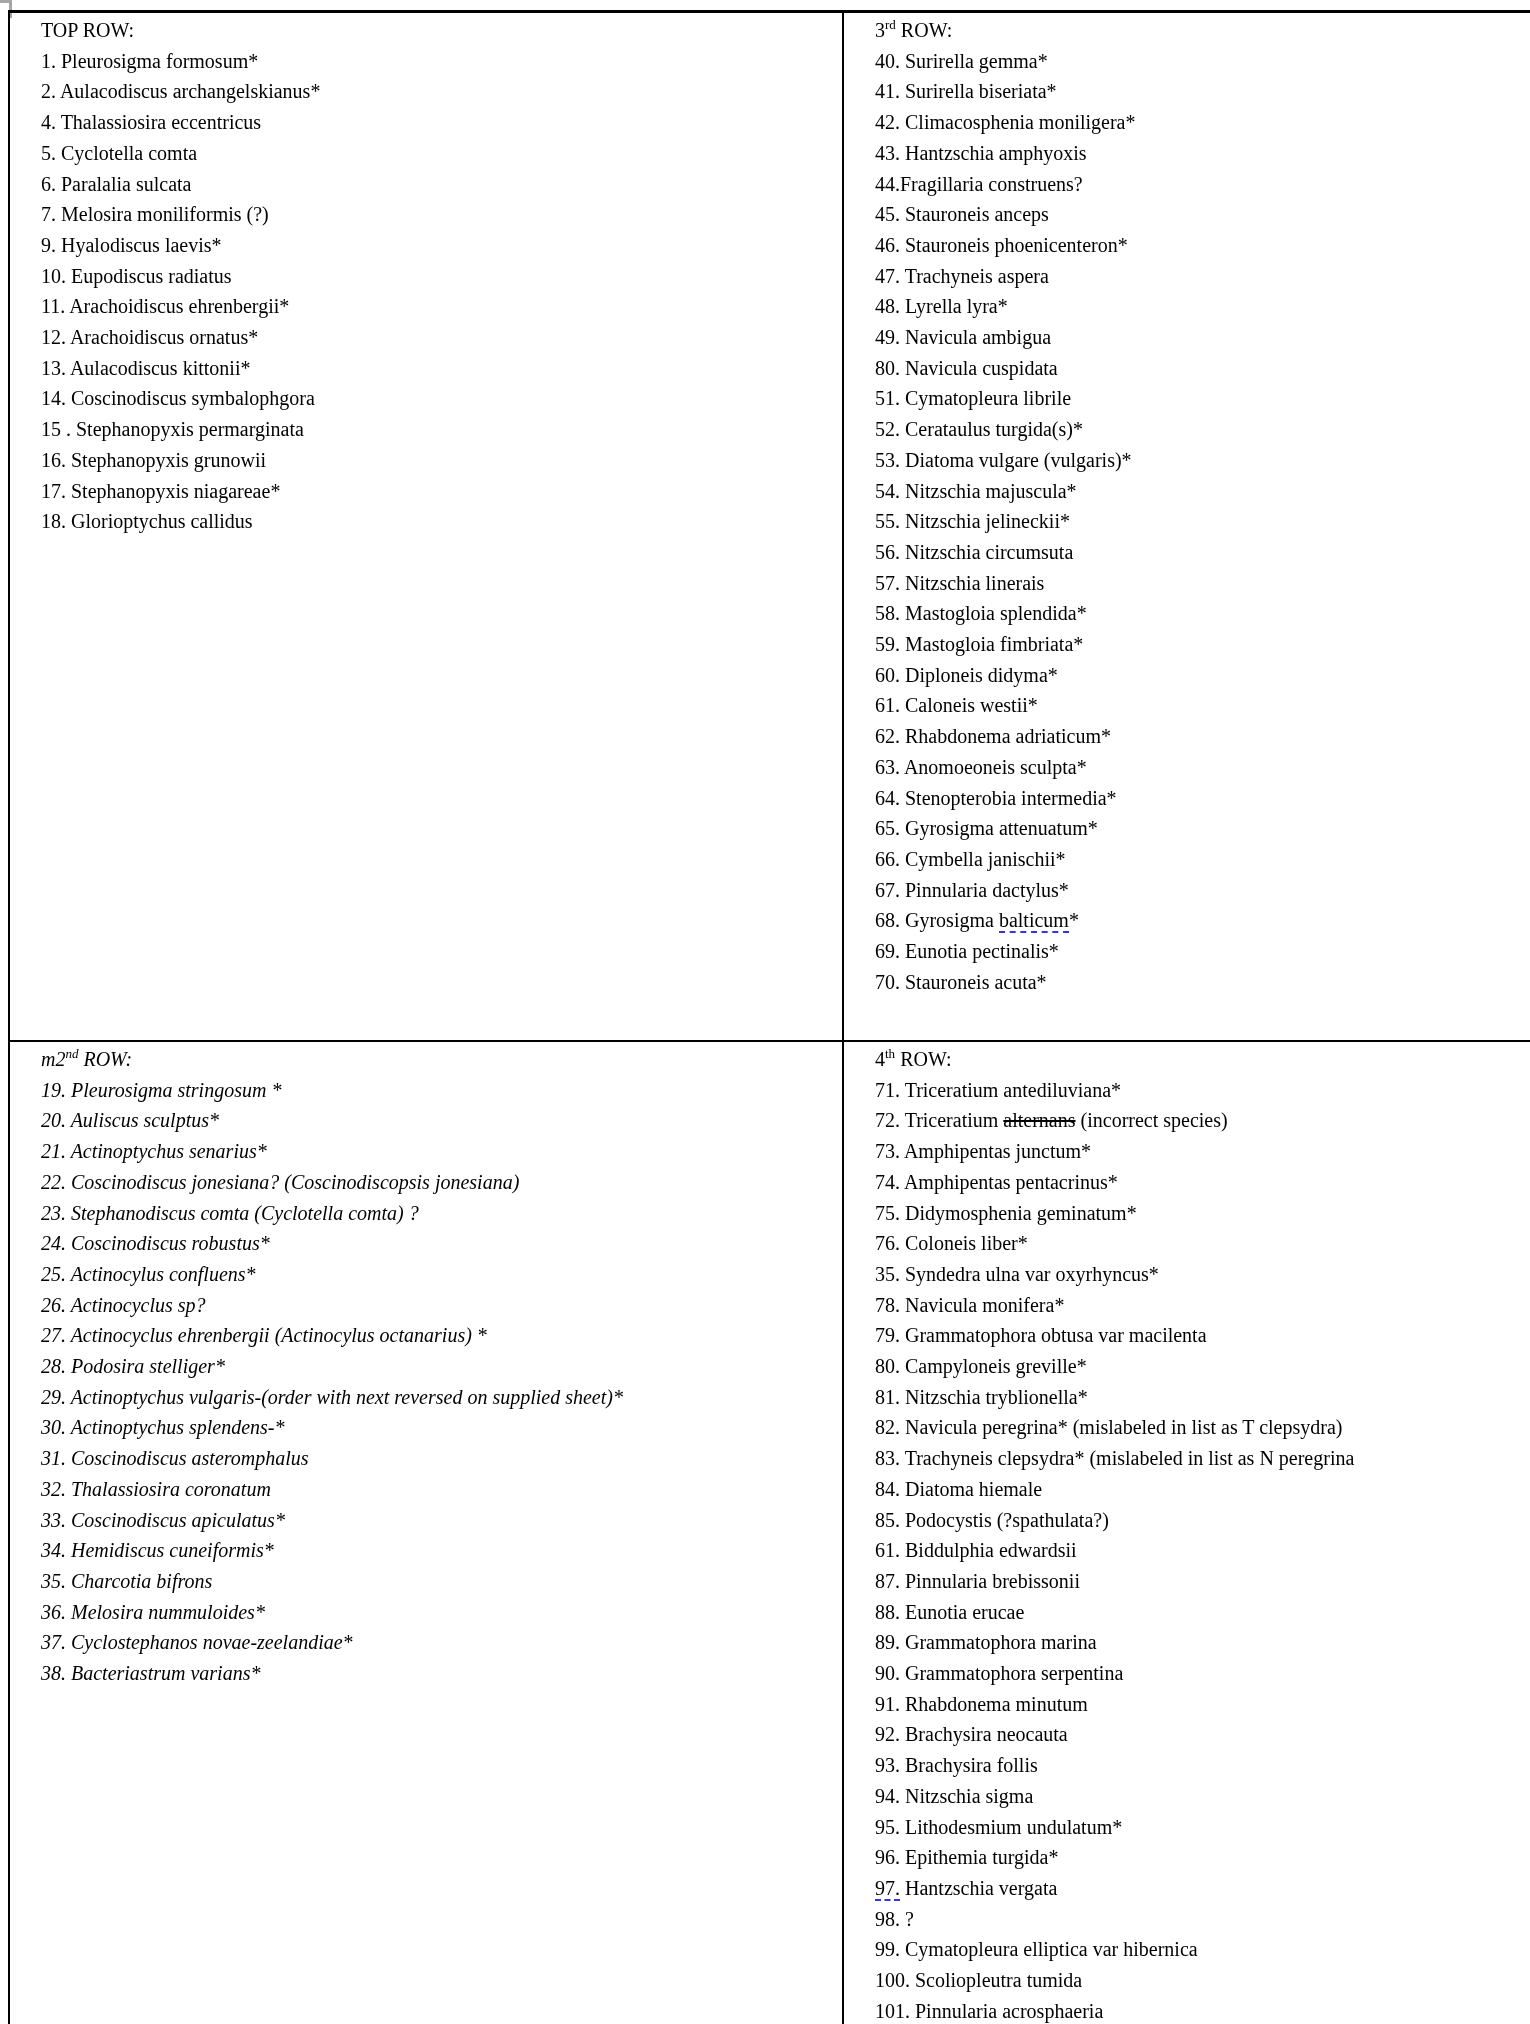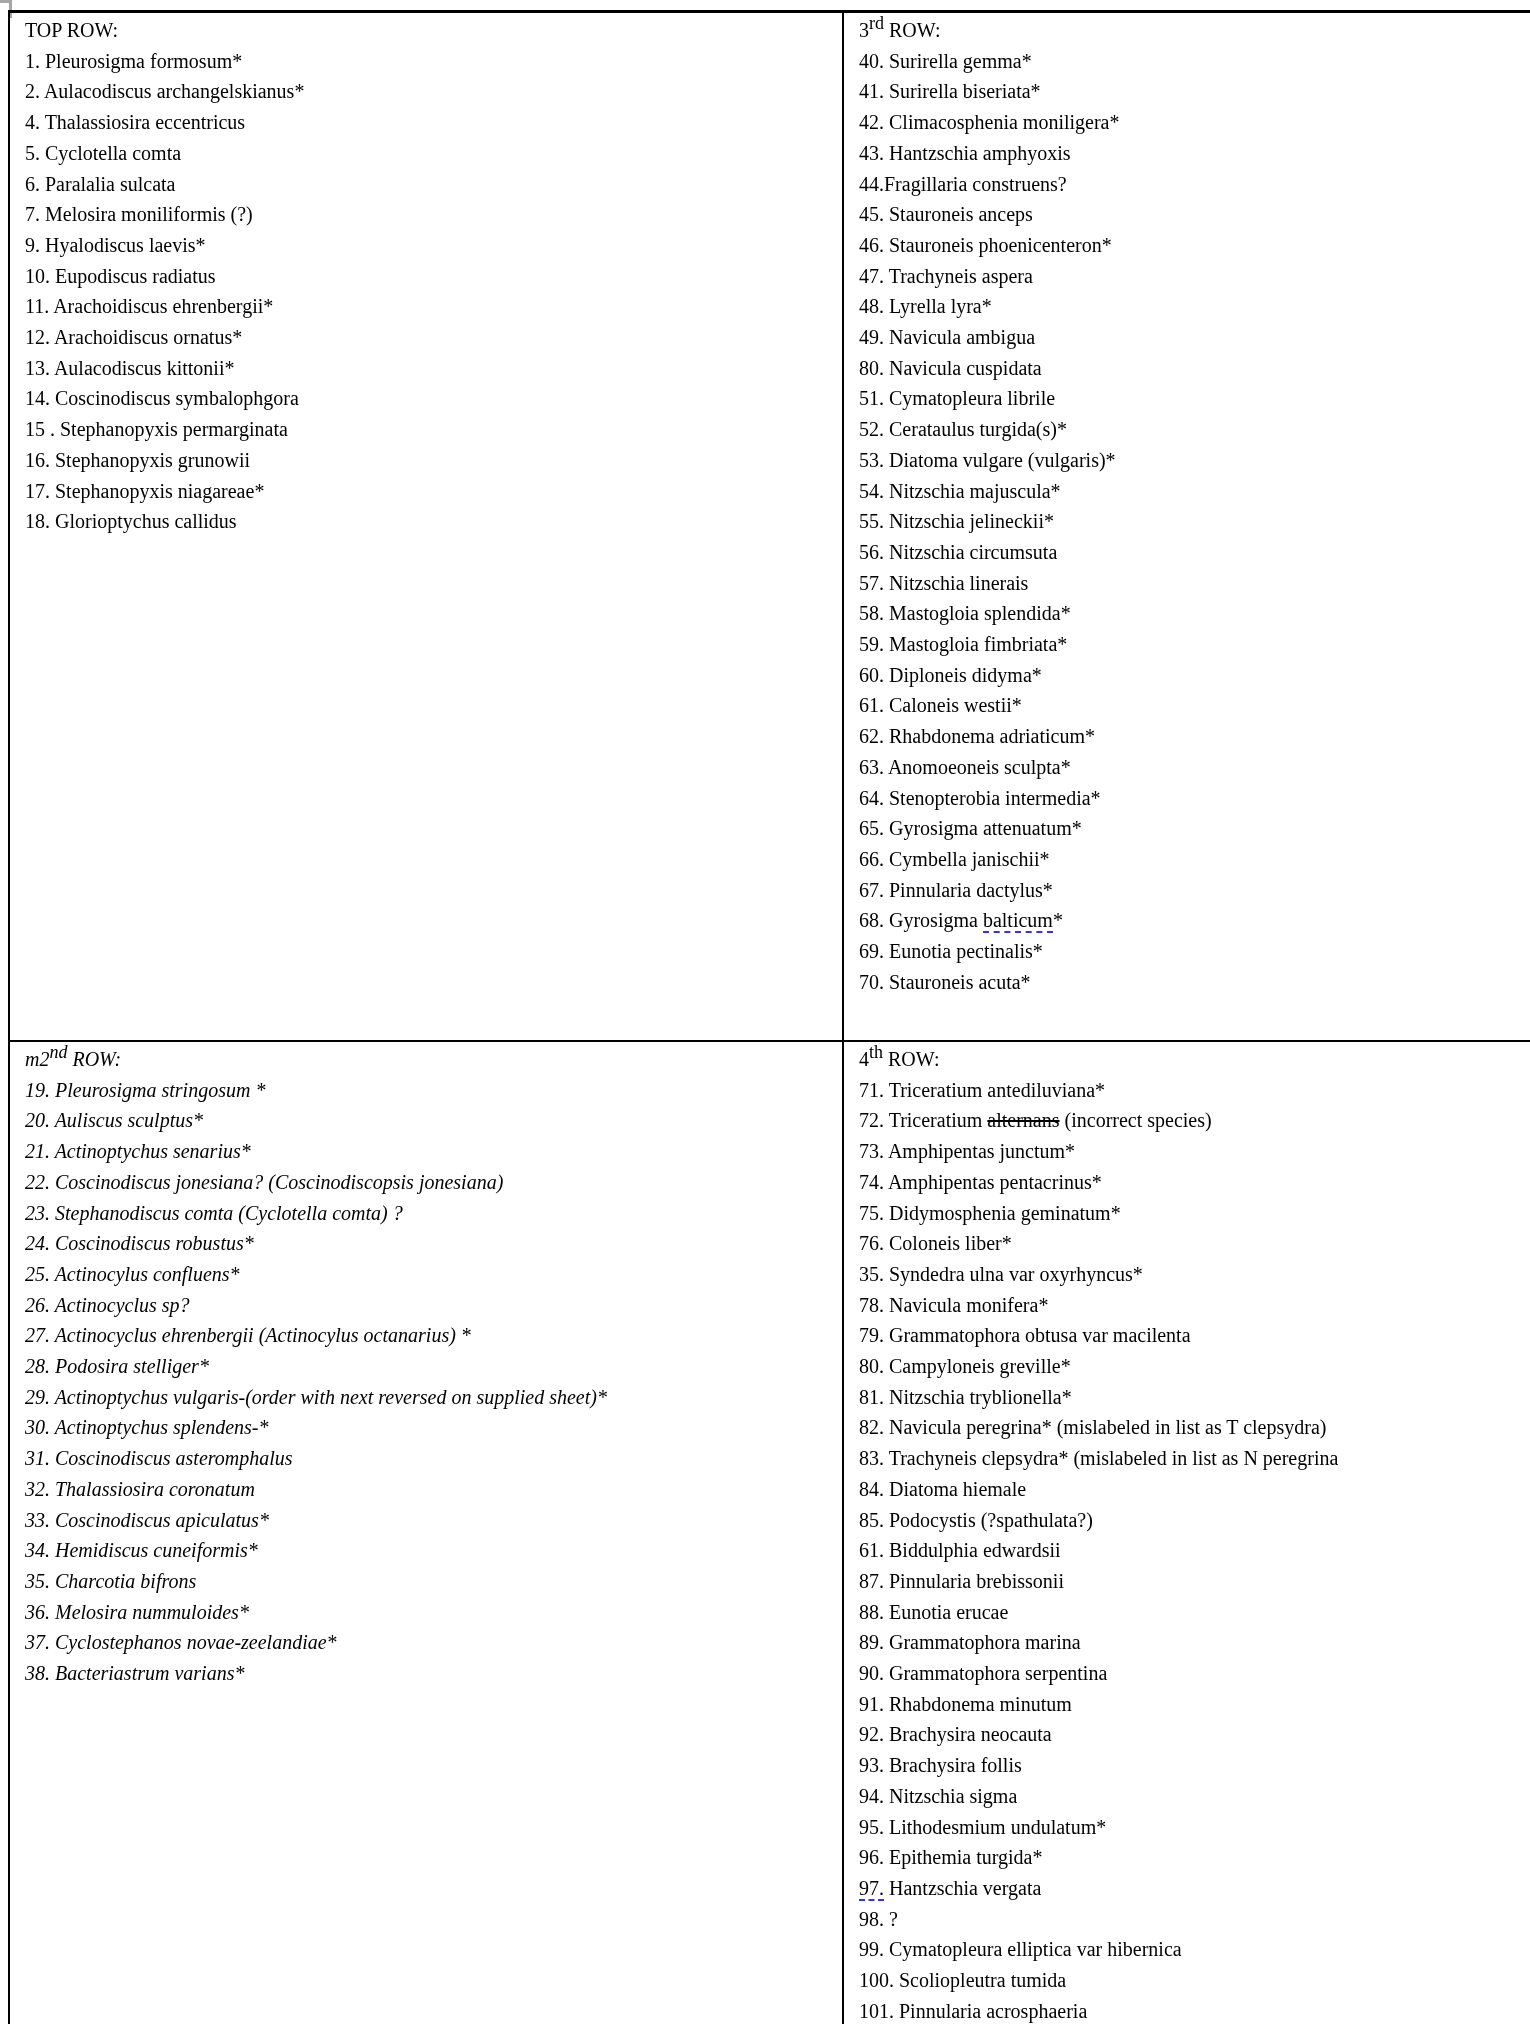--- a/index.html
+++ b/index.html
@@ -51,27 +51,28 @@
     right: 0;
     height: 2px;
     background: #000000;
   }
   .cell {
     position: absolute;
     padding: 2px 0 0 15px;
     font-size: 20px;
     line-height: 30.7px;
     white-space: nowrap;
+    margin-left: 16px;
   }
   .cell.tl { left: 10px;  top: 13px;   width: 815px; }
   .cell.tr { left: 844px; top: 13px;   width: 670px; }
   .cell.bl { left: 10px;  top: 1042px; width: 815px; font-style: italic; }
   .cell.br { left: 844px; top: 1042px; width: 670px; }
   .row-header sup {
-    font-size: 18px;
+    font-size: 13px;
     line-height: 0;
     vertical-align: super;
   }
   .line { white-space: nowrap; }
   .strike { text-decoration: line-through; }
   .dotted-u {
     border-bottom: 2px dashed #3535d8;
     padding-bottom: 0px;
   }
 </style>

